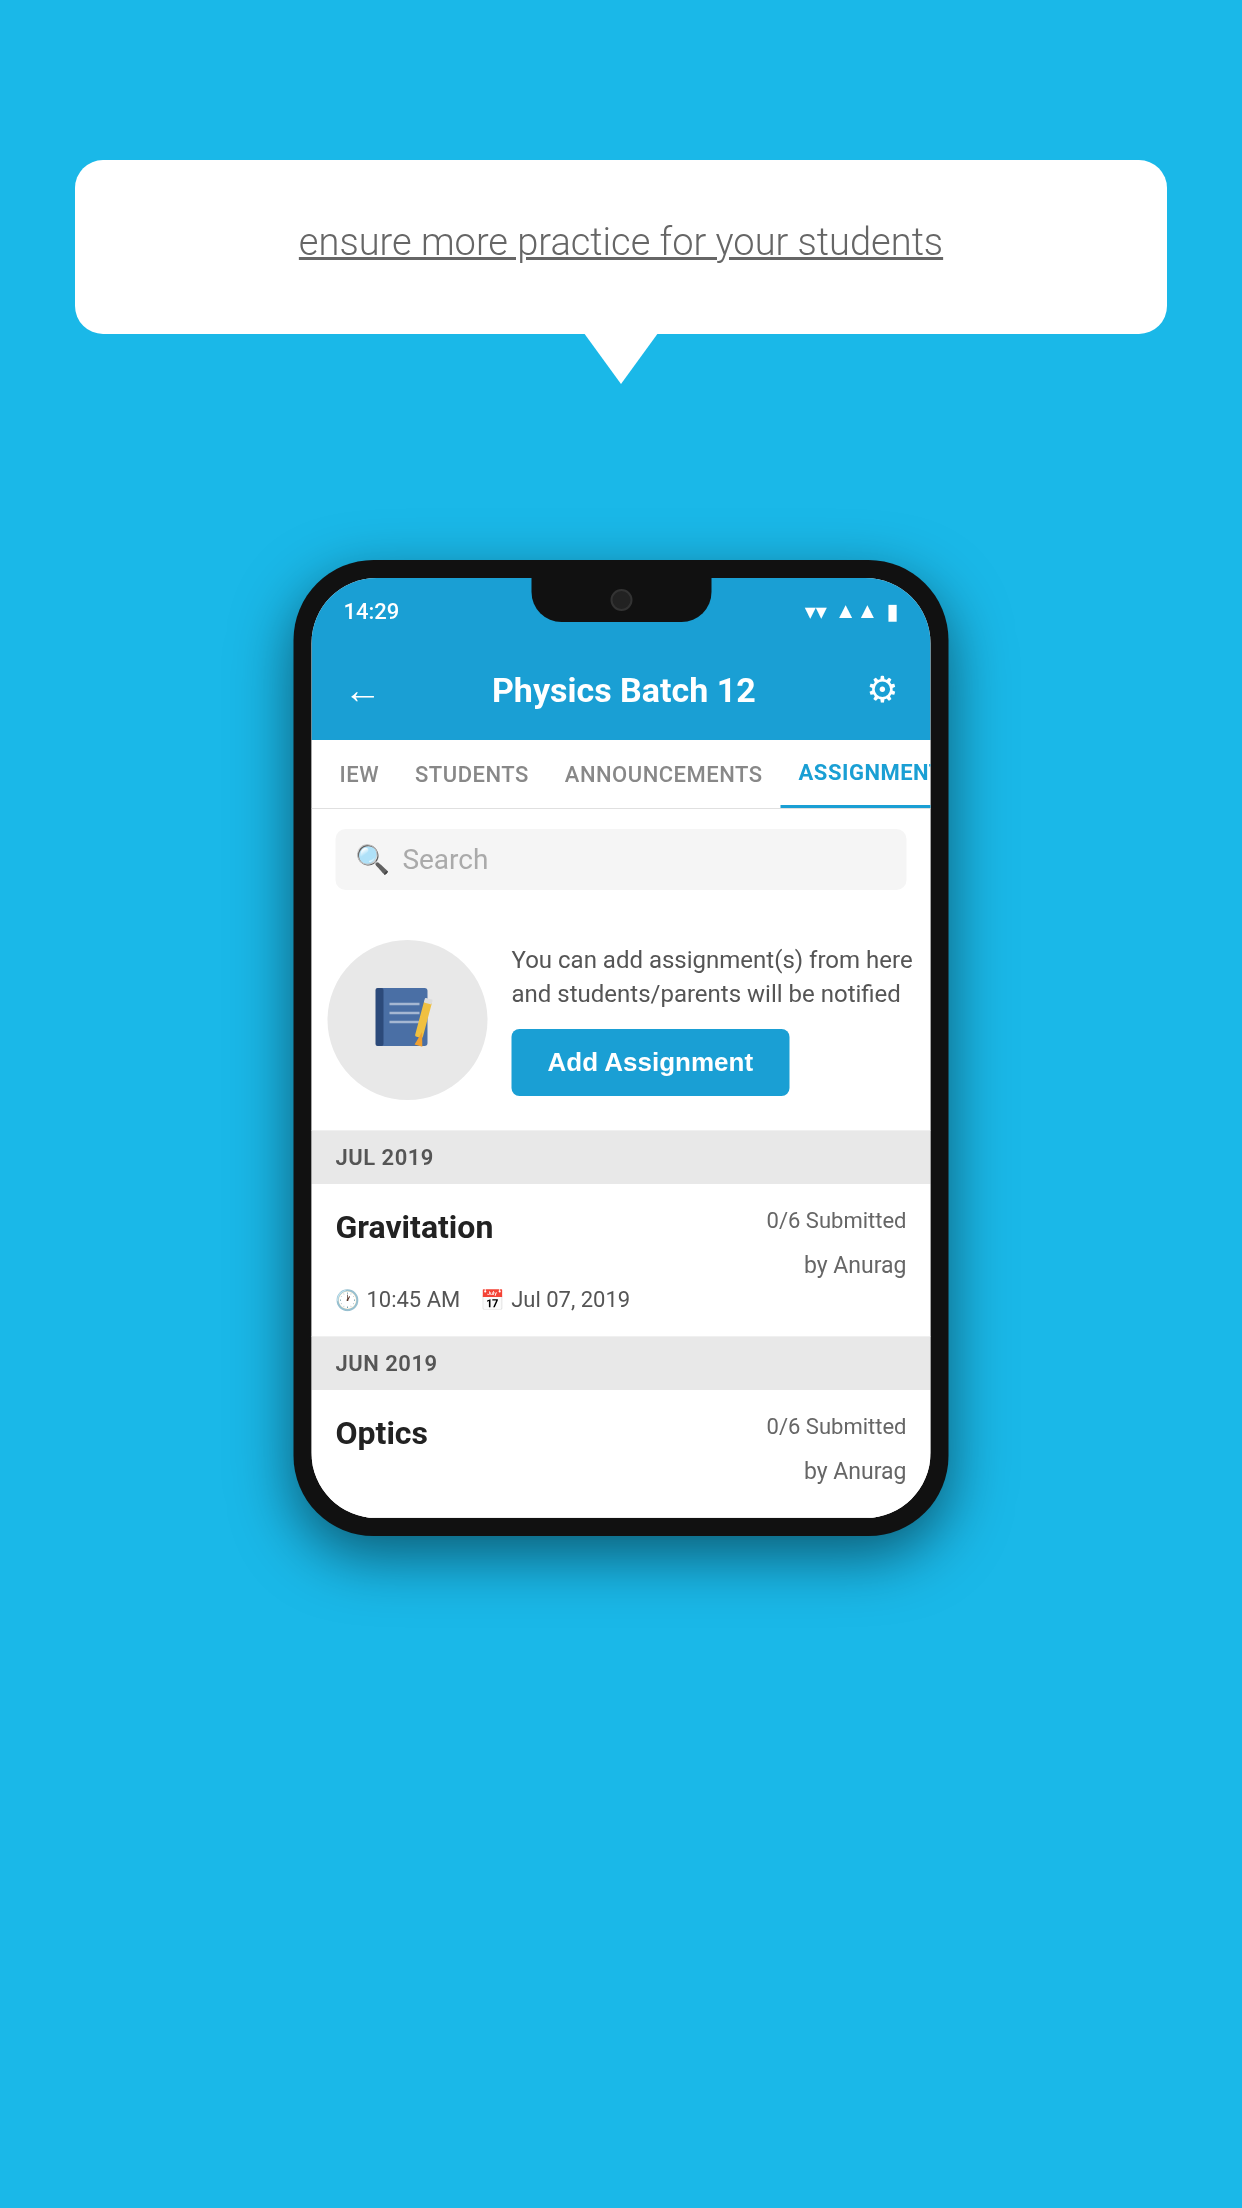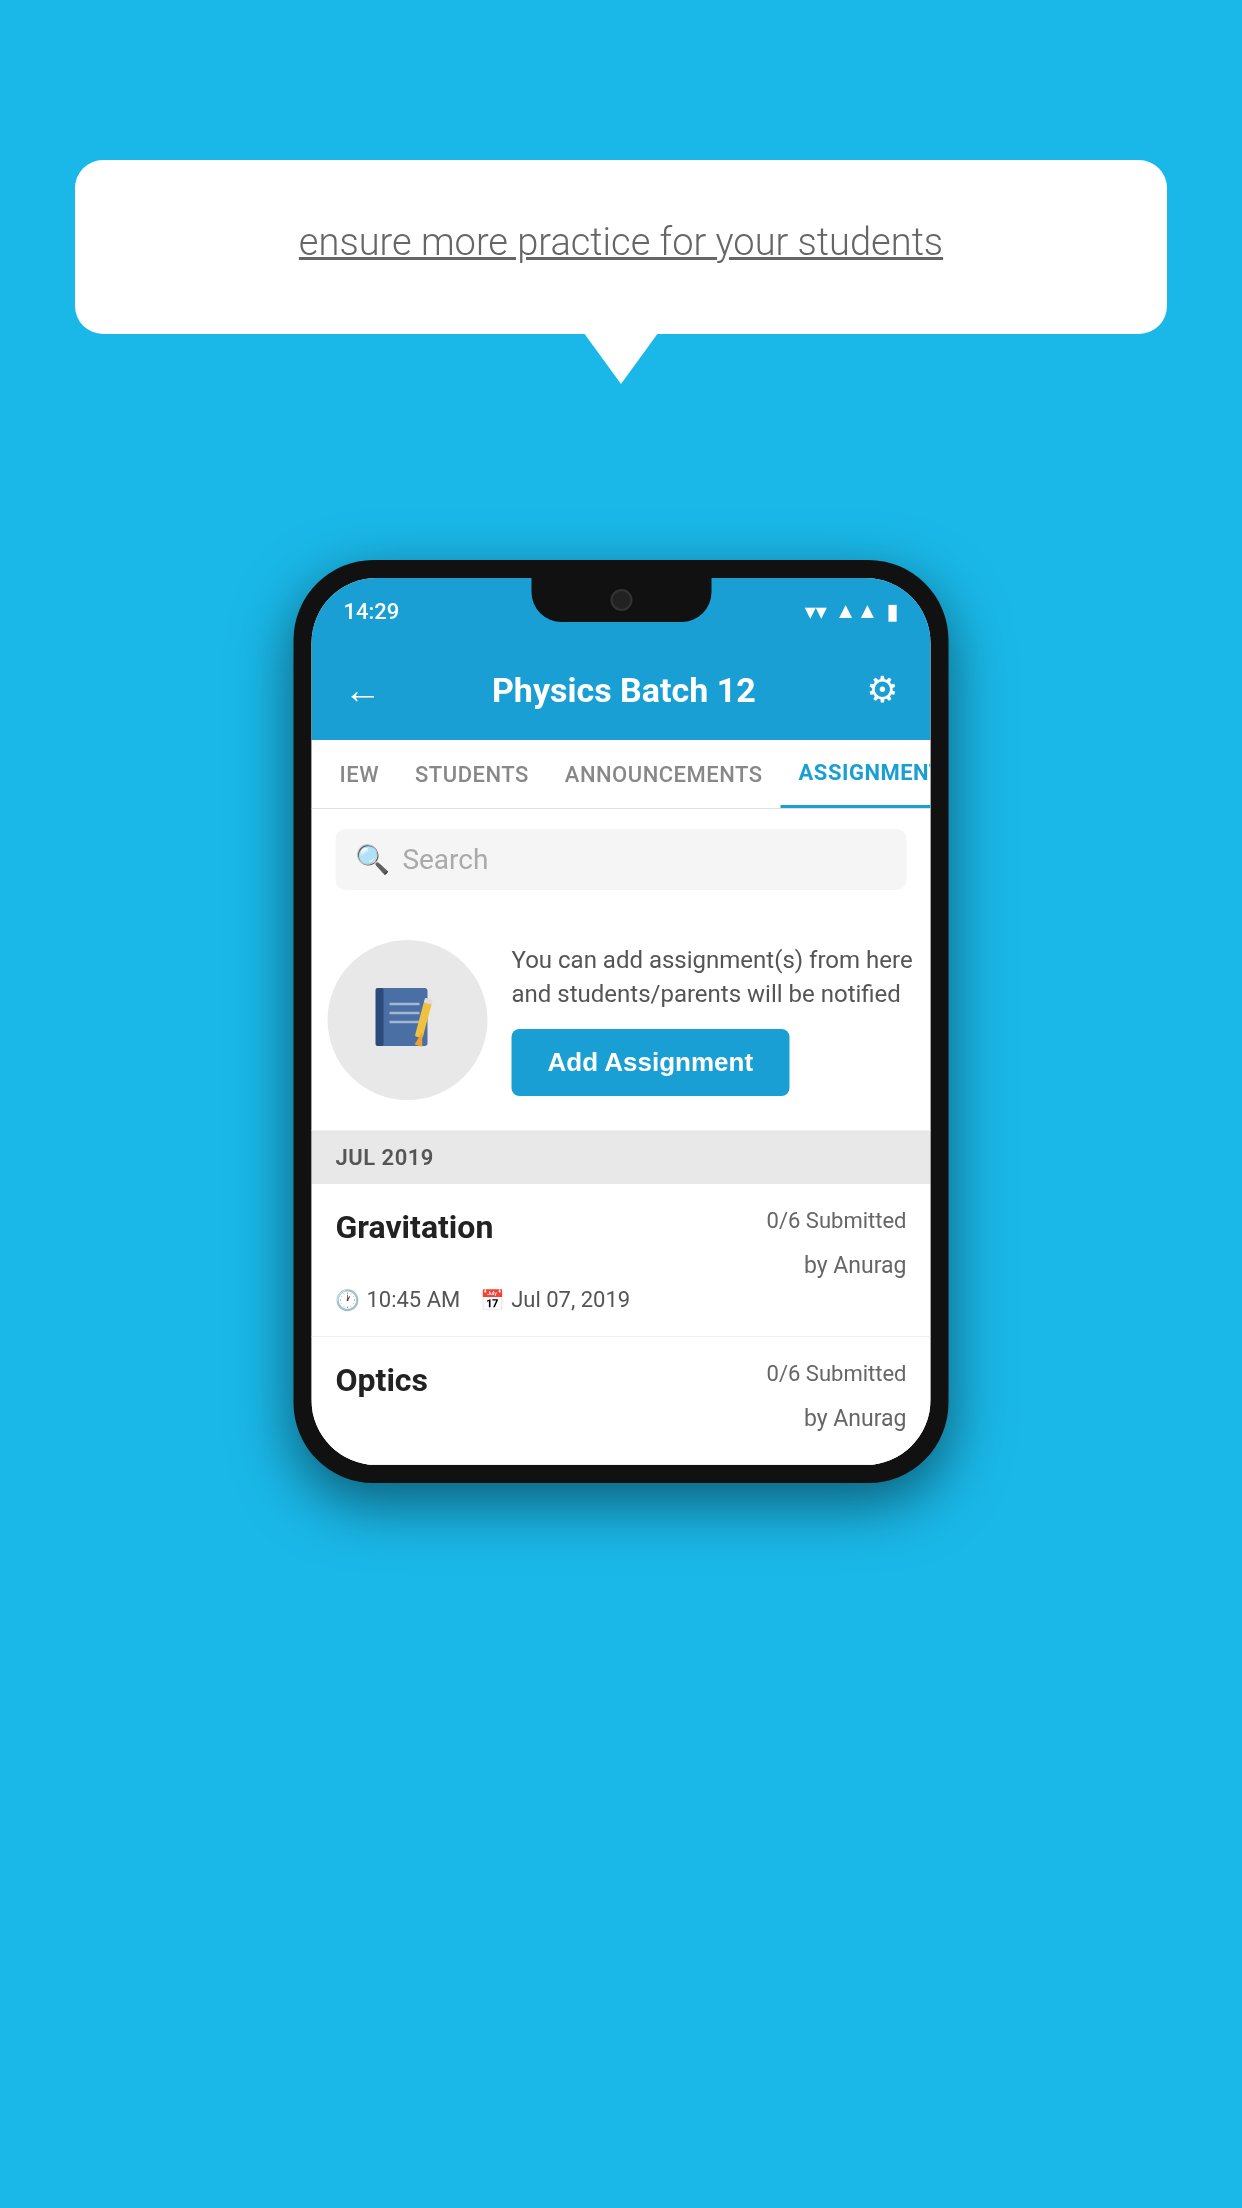--- a/index.html
+++ b/index.html
@@ -379,20 +379,23 @@
             <span class="meta-icon">🕐</span>
             <span>10:45 AM</span>
           </div>
           <div class="meta-item">
             <span class="meta-icon">📅</span>
             <span>Jul 07, 2019</span>
           </div>
         </div>
       </div>
 
+      <div class="month-separator">
+        <span>JUN 2019</span>
+      </div>
 
       <div class="assignment-item">
         <div class="assignment-top-row">
           <span class="assignment-name">Optics</span>
           <span class="assignment-submitted">0/6 Submitted</span>
         </div>
         <div class="assignment-by">by Anurag</div>
       </div>
 
     </div>

